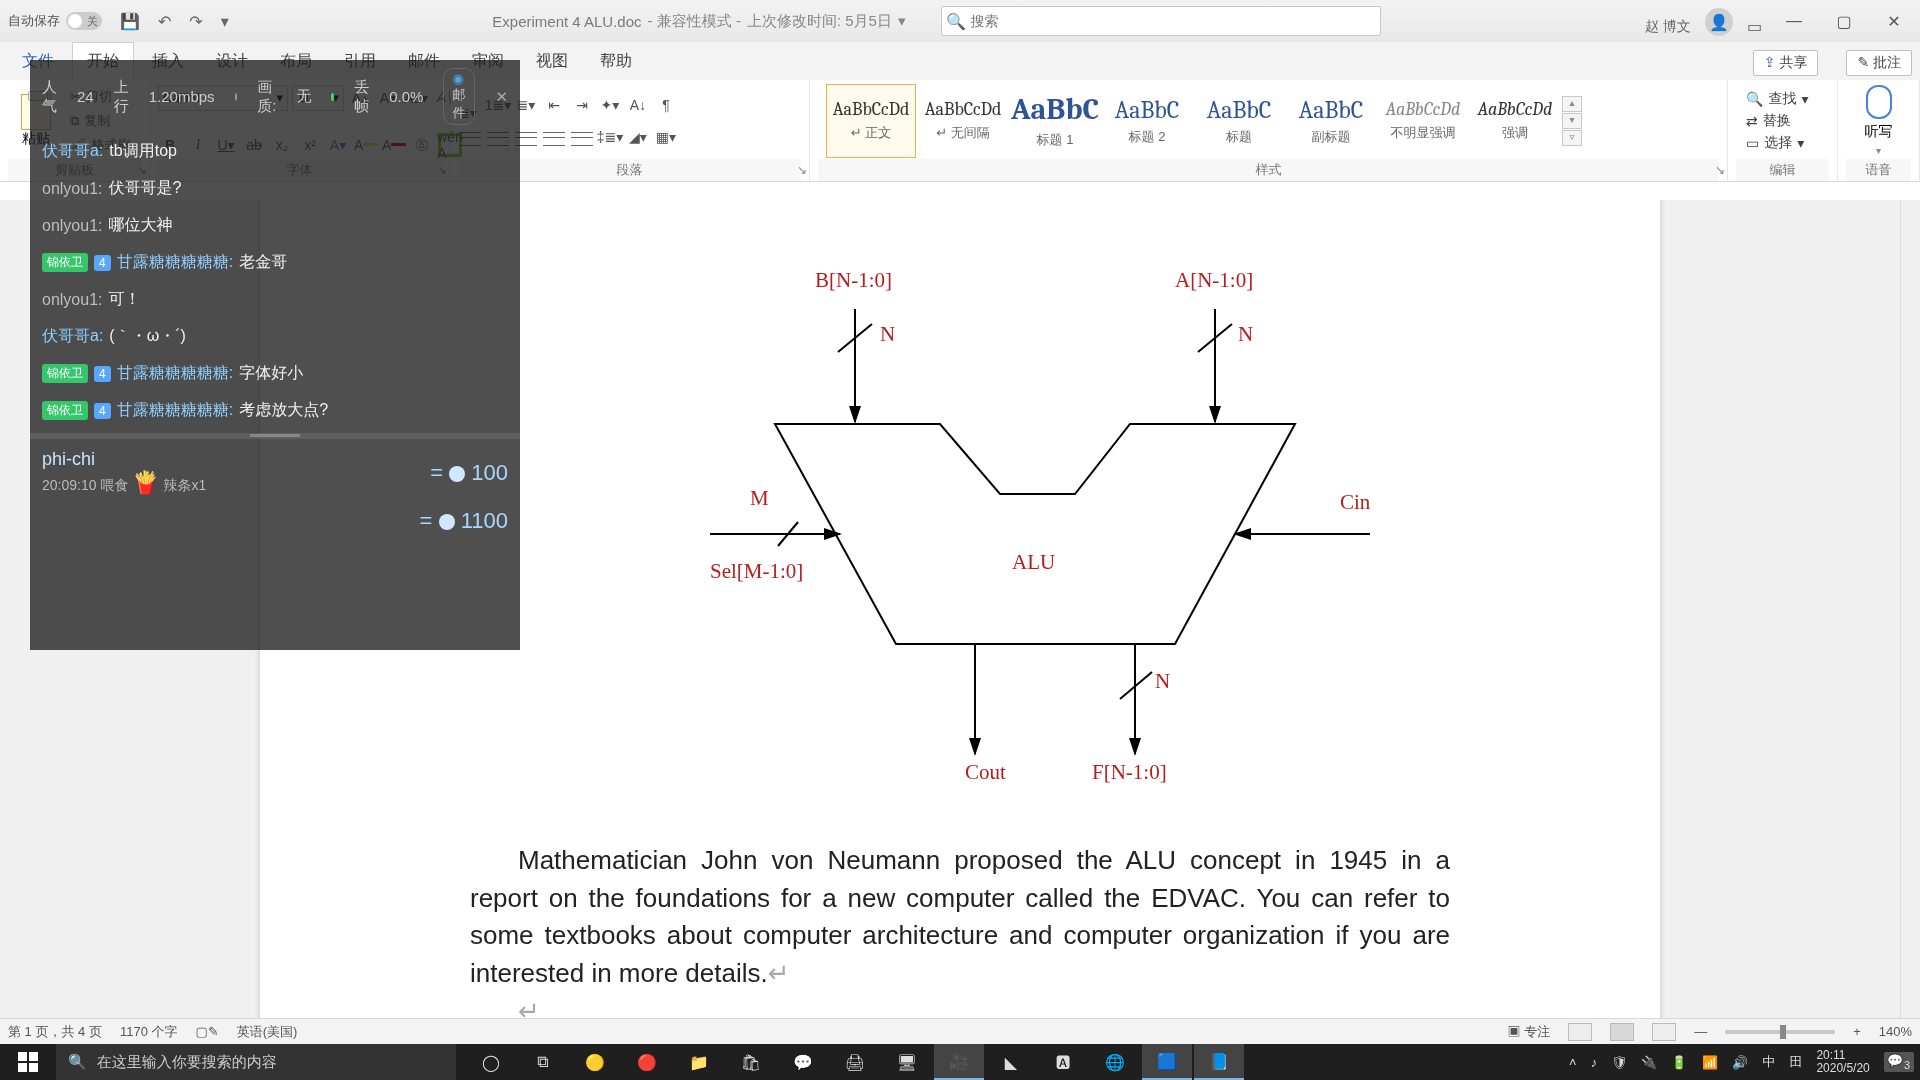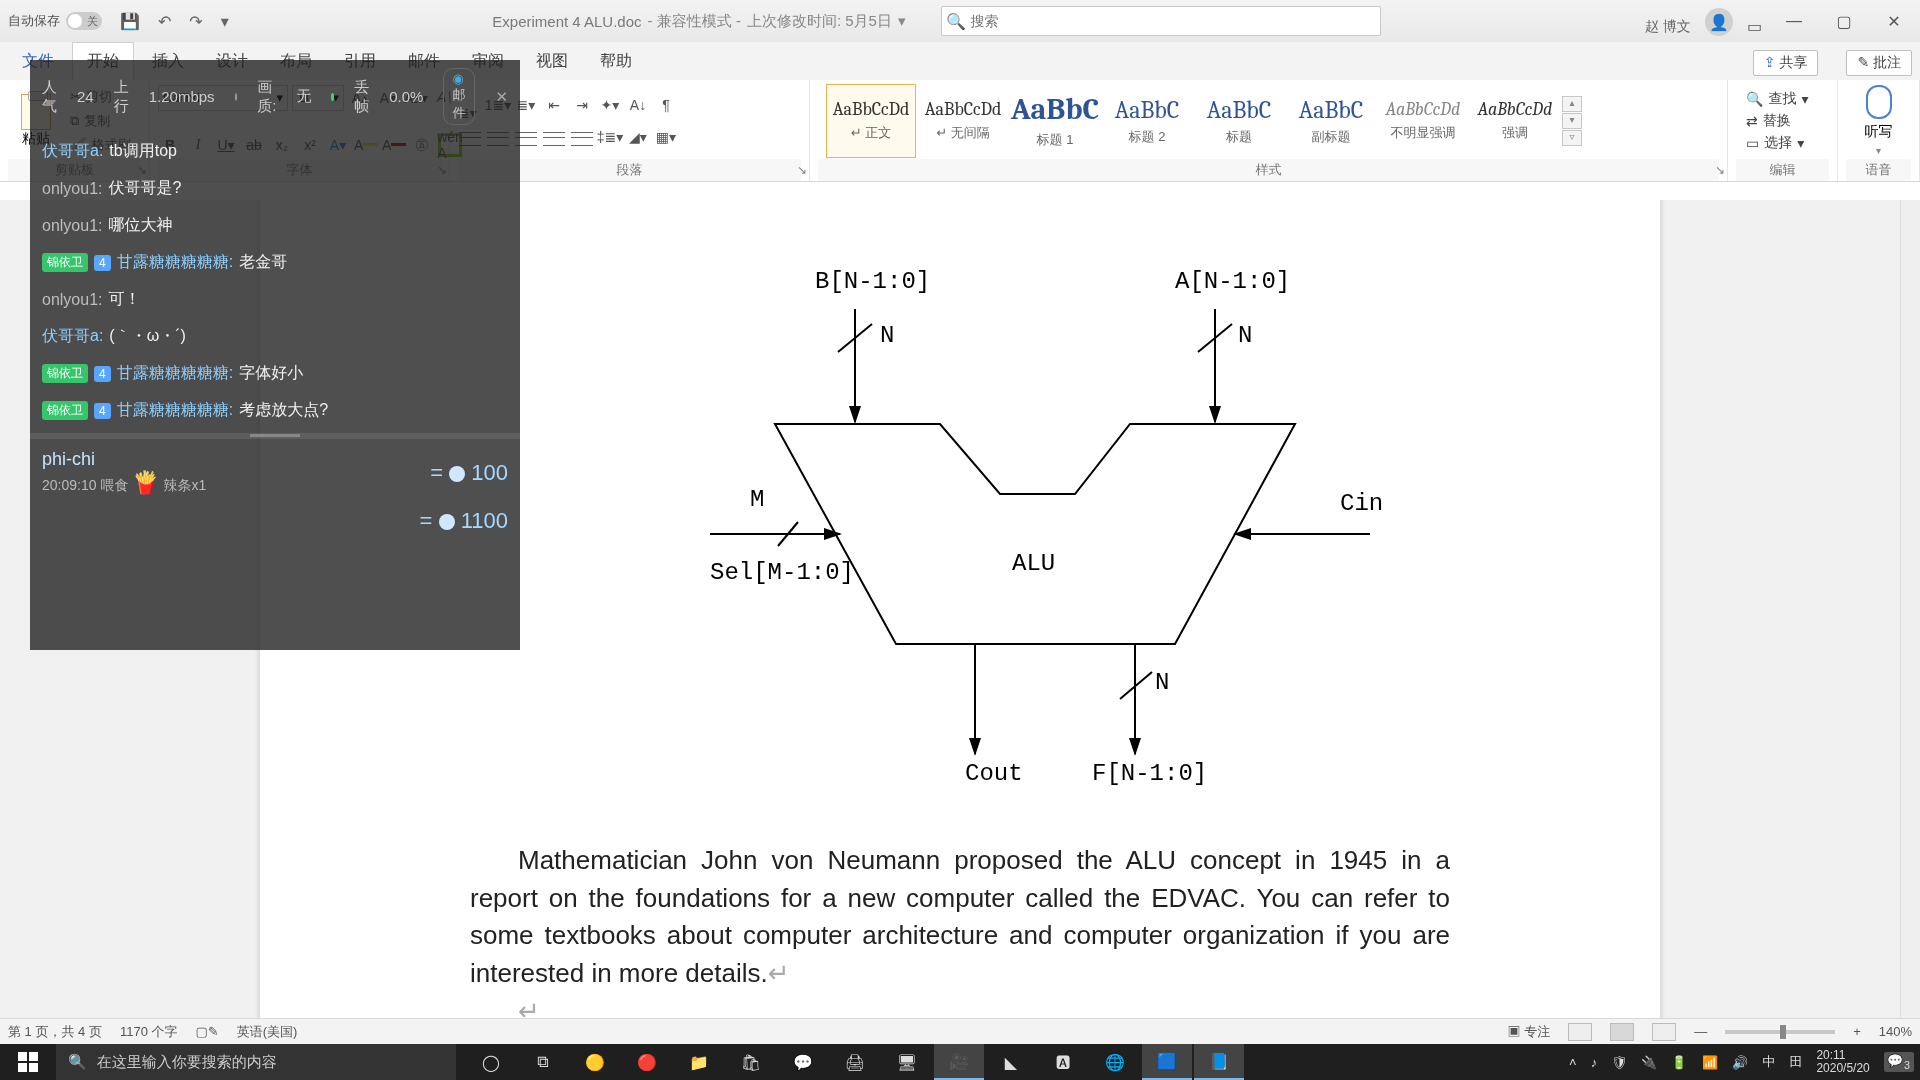--- a/index.html
+++ b/index.html
@@ -80,21 +80,21 @@
 
 
 .canvas{position:absolute;left:0;right:0;top:200px;bottom:36px;background:#f0f0f0;overflow:hidden}
 .page{position:absolute;left:260px;width:1400px;top:-8px;height:1010px;background:#fff;box-shadow:0 0 6px rgba(0,0,0,.2)}
 .doctext{position:absolute;left:210px;top:650px;width:980px;font-family:Calibri,serif;font-size:26px;color:#222;line-height:1.45;text-align:justify;text-indent:48px}
 .cursormark{color:#aaa}
 .vscrollbar{position:absolute;right:0;top:0;bottom:0;width:20px;background:#efefef;border-left:1px solid #ddd}
 
 
 .diagram{position:absolute;left:320px;top:42px;width:900px;height:600px}
-.lbl{position:absolute;font-family:Liberation Mono, monospace;font-size:24px;color:#000000}
+.lbl{position:absolute;font-family:Liberation Serif, serif;font-size:21px;color:#b91c1c}
 svg.alusvg{position:absolute;left:0;top:0}
 
 
 .statusbar{position:absolute;left:0;right:0;bottom:36px;height:26px;background:#f3f3f3;border-top:1px solid #d8d8d8;display:flex;align-items:center;font-size:13px;color:#555;padding:0 8px;gap:18px}
 .statusbar .spacer{flex:1}
 .viewbtn{width:24px;height:18px;border:1px solid #bbb;background:#eee}
 .viewbtn.active{background:#d8d8d8}
 .zoomslider{width:110px;height:4px;background:#c8c8c8;position:relative}
 .zoomslider::after{content:"";position:absolute;left:50%;top:-5px;width:6px;height:14px;background:#888}
 

